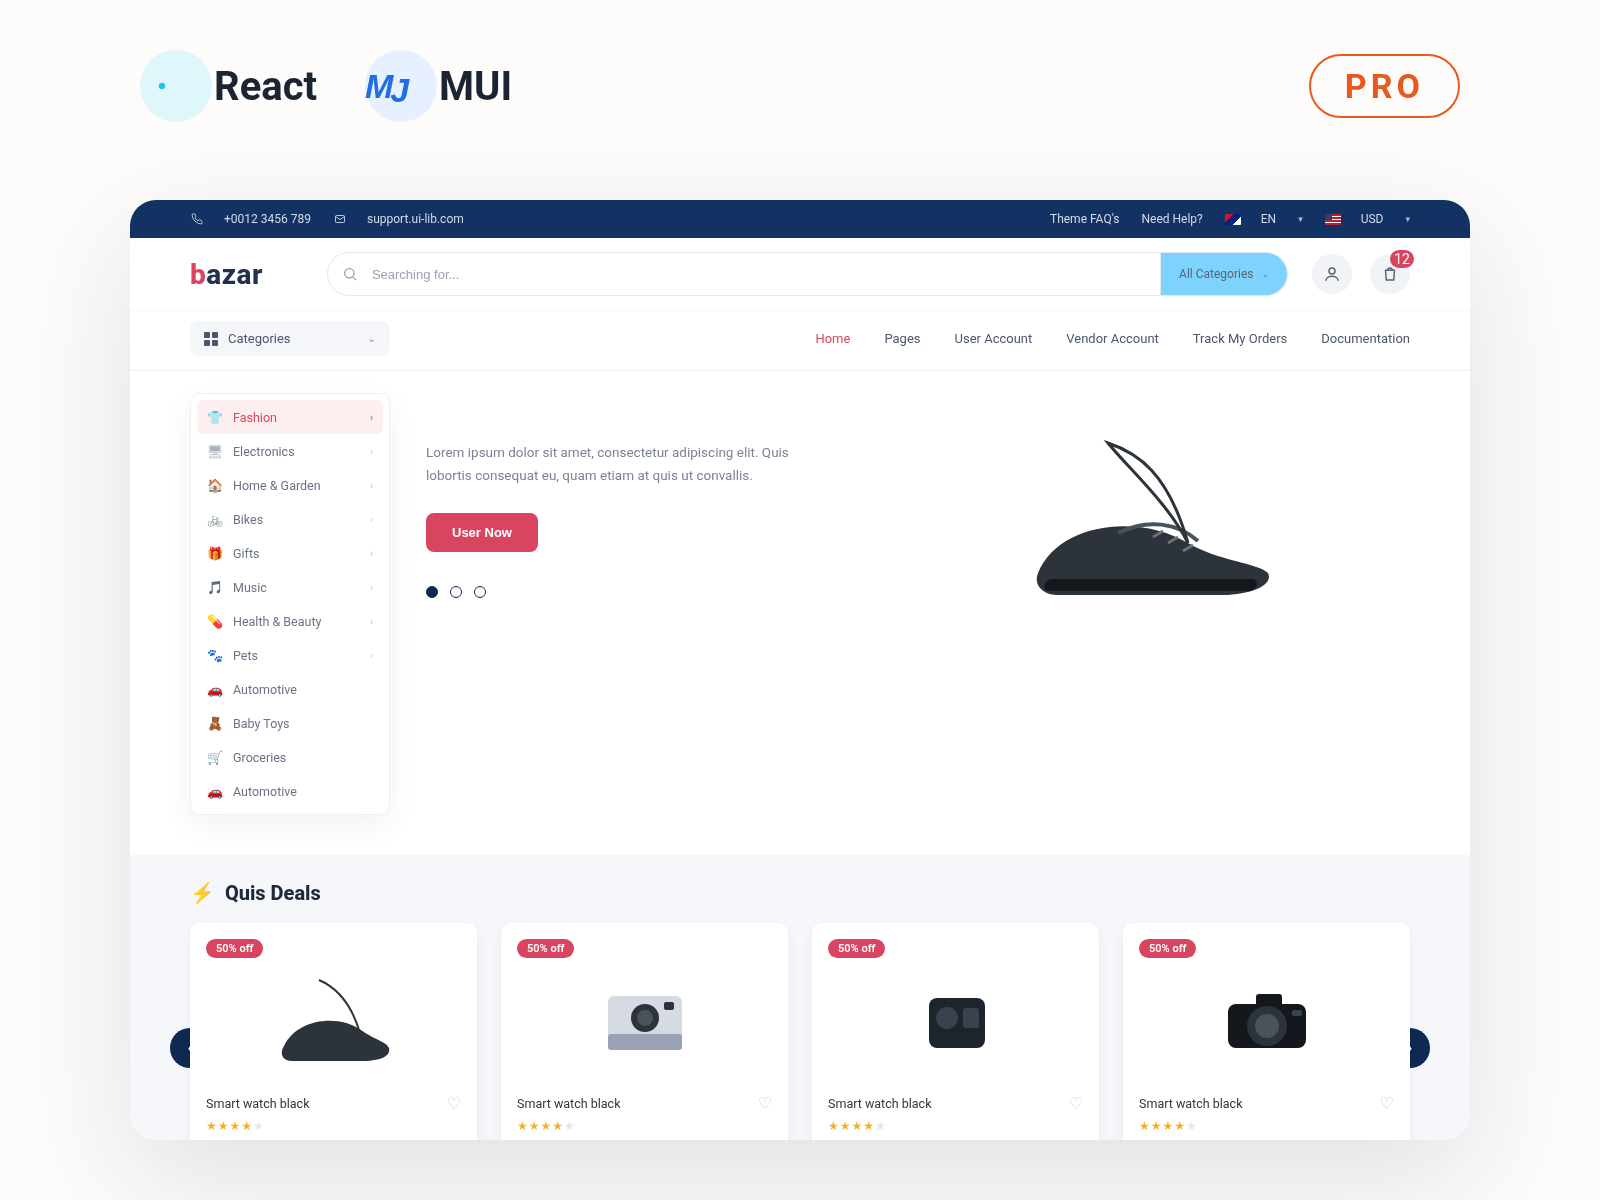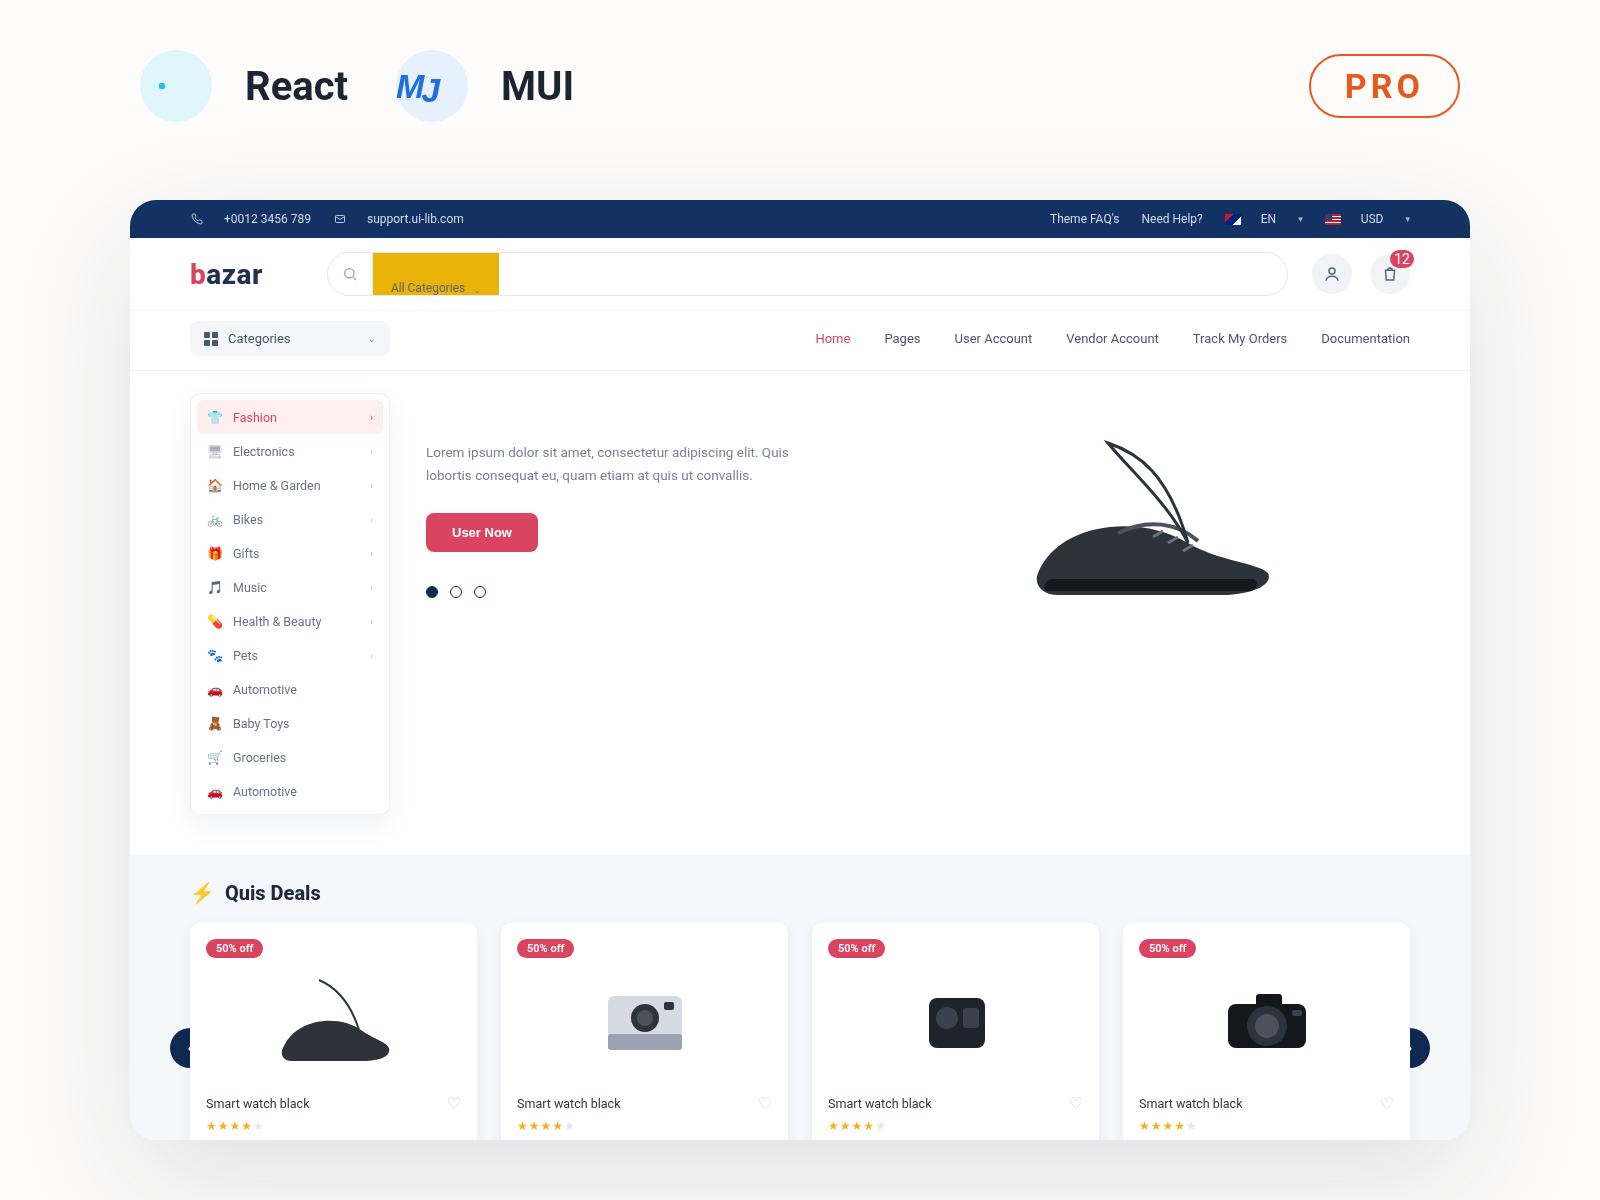--- a/index.html
+++ b/index.html
@@ -2,21 +2,21 @@
 <html><head>
 <meta charset="utf-8">
 <style>
   * { box-sizing: border-box; margin: 0; padding: 0; }
   html, body { width: 1600px; height: 1200px; font-family: -apple-system, BlinkMacSystemFont, "Segoe UI", Roboto, Arial, sans-serif; background: #fdfcfb; overflow: hidden; }
   body { position: relative; }
 
   
   .outer-header { display: flex; align-items: center; justify-content: space-between; padding: 50px 140px 30px; }
   .tech-badges { display: flex; align-items: center; gap: 48px; }
-  .tech { display: flex; align-items: center; gap: 33px; }
+  .tech { display: flex; align-items: center; gap: 2px; }
   .tech .circ { width: 72px; height: 72px; border-radius: 50%; display: flex; align-items: center; justify-content: flex-start; }
   .react-bg { background: #dff6fb; }
   .mui-bg   { background: #e6f0fe; }
   .tech .lbl { font-size: 40px; font-weight: 700; color: #1b2430; }
   .pro-pill { border: 2px solid #e65a1e; color: #e65a1e; font-weight: 700; font-size: 34px; letter-spacing: 4px; padding: 10px 34px; border-radius: 999px; }
   .react-core { fill: #22c3e6; }
   .mui-glyph { font-family: "Segoe UI", Arial; font-weight: 800; font-style: italic; font-size: 34px; color: #1f6fe0; letter-spacing: -3px; }
   .mui-glyph .down { display:inline-block; transform: translateY(4px); }
 
   
@@ -35,21 +35,21 @@
 
   
   .headrow { display:flex; align-items:center; padding: 14px 60px; gap: 24px; border-bottom: 1px solid rgba(0,0,0,0.03); }
   .logo { font-size: 28px; font-weight: 800; letter-spacing: .5px; }
   .logo .b { color: #d94560; }
   .logo .rest { color: #22314f; }
   .search-wrap { margin-left: 40px; flex: 1; display:flex; align-items:center; background:#fff; border:1px solid #e4e7ee; border-radius: 999px; height: 44px; overflow:hidden; }
   .search-wrap .sico { width:44px; display:flex; align-items:center; justify-content:center; color:#9aa2b3; }
   .search-wrap input { flex:1; border:none; outline:none; font-size:13px; color:#333; background:transparent; }
   .search-wrap input::placeholder { color:#9aa2b3; }
-  .search-wrap .allcat { background:#eab308; height:100%; display:flex; align-items:flex-end; gap:6px; padding:0 18px; font-size:12px; color:#5a6478; border-left:1px solid #e4e7ee; cursor:pointer; }
+  .search-wrap .allcat { background:#7dd3fc; height:100%; display:flex; align-items:center; gap:6px; padding:0 18px; font-size:12px; color:#5a6478; border-left:1px solid #e4e7ee; cursor:pointer; }
   .hicons { margin-left:auto; display:flex; align-items:center; gap:18px; }
   .icbtn { width:40px; height:40px; border-radius:50%; background:#f1f3f7; display:flex; align-items:center; justify-content:center; color:#5a6478; position:relative; cursor:pointer; }
   .badge { position:absolute; top:-4px; right:-4px; background:#d94560; color:#fff; font-size:14px; min-width:18px; height:18px; border-radius:9px; display:flex; align-items:center; justify-content:center; padding:0 4px; }
 
   
   .navrow { display:flex; align-items:center; padding: 10px 60px 14px; gap: 30px; border-bottom:1px solid #eef0f5; font-size:13px; }
   .catbtn { width: 200px; background:#f4f6f9; border-radius:8px; display:flex; align-items:center; gap:10px; padding:10px 14px; color:#4c566b; cursor:pointer; }
   .catbtn .grid-ico { width:14px; height:14px; display:grid; grid-template-columns:1fr 1fr; grid-template-rows:1fr 1fr; gap:2px; }
   .catbtn .grid-ico span { background:#4c566b; border-radius:1px; }
   .catbtn .chev { margin-left:auto; font-size:10px; color:#8b93a6; }
@@ -171,20 +171,21 @@
     <div class="logo">
       <span class="b">b</span><span class="rest">azar</span>
     </div>
     <div class="search-wrap">
       <span class="sico">
         <svg width="16" height="16" viewBox="0 0 24 24" fill="none" stroke="currentColor" stroke-width="2">
             <circle cx="11" cy="11" r="7"></circle>
             <path d="m21 21-4.3-4.3"></path>
           </svg>
       </span>
+      <input type="text" placeholder="Searching for..." style="">
       <div class="allcat">
         <span>All Categories</span>
         <span class="caret">⌄</span>
       </div>
     </div>
     <div class="hicons">
       <div class="icbtn">
         <svg width="18" height="18" viewBox="0 0 24 24" fill="none" stroke="currentColor" stroke-width="2">
             <circle cx="12" cy="8" r="4"></circle>
             <path d="M4 21c0-4 4-6 8-6s8 2 8 6"></path>

